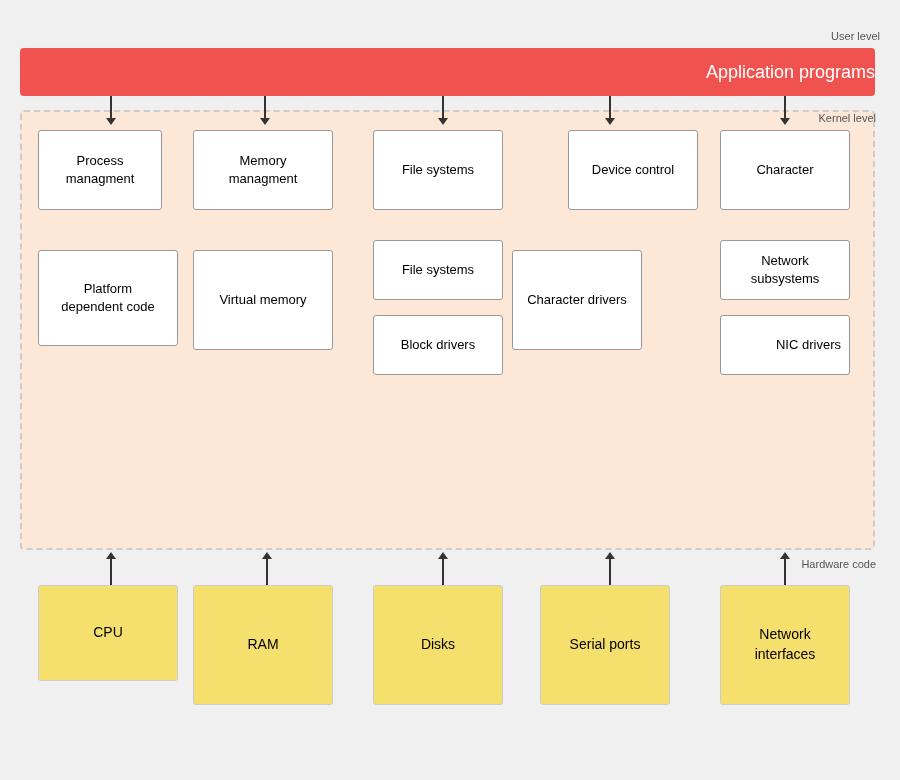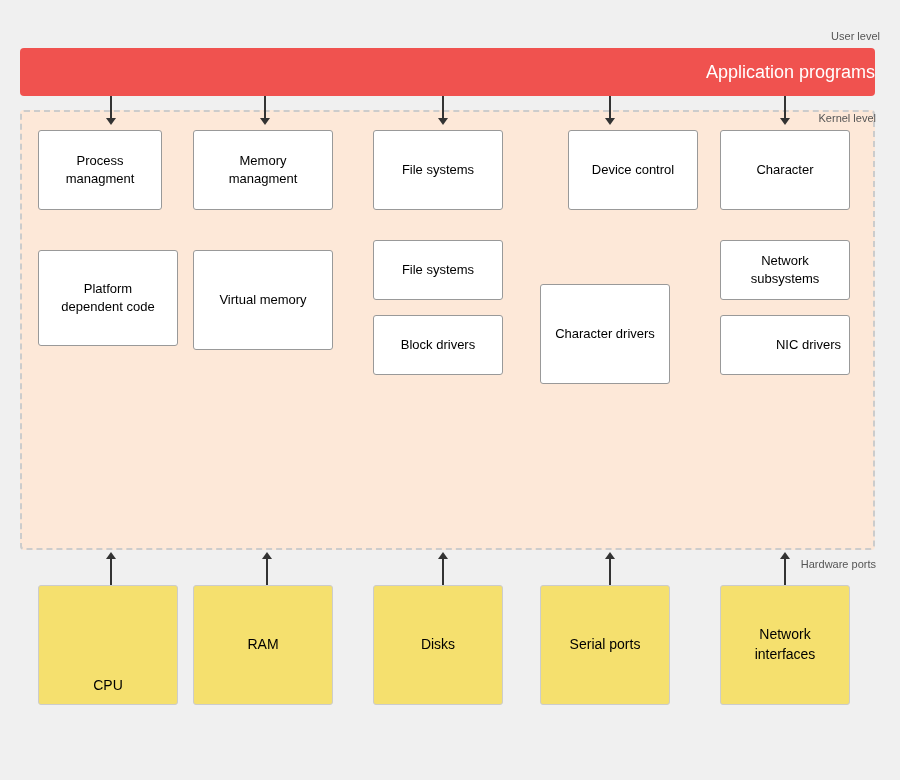--- a/index.html
+++ b/index.html
@@ -201,33 +201,33 @@
   </div>
 
   <div class="kernel-box-item" style="top:210px; left:353px; width:130px; height:60px;">
     <span>File systems</span>
   </div>
 
   <div class="kernel-box-item" style="top:285px; left:353px; width:130px; height:60px;">
     <span>Block drivers</span>
   </div>
 
-  <div class="kernel-box-item" style="top:220px; left:520px; width:130px; height:100px;margin-top:34px;">
+  <div class="kernel-box-item" style="top:220px; left:492px; width:130px; height:100px;">
     <span>Character drivers</span>
   </div>
 
   <div class="kernel-box-item" style="top:210px; left:700px; width:130px; height:60px;">
     <span>Network<br>subsystems</span>
   </div>
 
   <div class="kernel-box-item" style="top:285px; left:700px; width:130px; height:60px;justify-content:flex-end;">
     <span>NIC drivers</span>
   </div>
 
-  <div class="hardware-level-label">Hardware ports</div>
+  <div class="hardware-level-label">Hardware code</div>
 
   <div style="position:absolute; top:522px; left:86px; display:flex; flex-direction:column; align-items:center;">
     <div class="arrow-head-up"></div>
     <div class="arrow-line" style="height:30px;"></div>
     <div class="arrow-head-down"></div>
   </div>
 
   <div style="position:absolute; top:522px; left:242px; display:flex; flex-direction:column; align-items:center;">
     <div class="arrow-head-up"></div>
     <div class="arrow-line" style="height:30px;"></div>
@@ -245,21 +245,21 @@
     <div class="arrow-line" style="height:30px;"></div>
     <div class="arrow-head-down"></div>
   </div>
 
   <div style="position:absolute; top:522px; left:760px; display:flex; flex-direction:column; align-items:center;">
     <div class="arrow-head-up"></div>
     <div class="arrow-line" style="height:30px;"></div>
     <div class="arrow-head-down"></div>
   </div>
 
-  <div class="hw-box" style="top:555px; left:18px; width:140px; height:120px;align-items:flex-end;">
+  <div class="hw-box" style="top:555px; left:18px; width:140px; height:96px;">
     <span>CPU</span>
   </div>
 
   <div class="hw-box" style="top:555px; left:173px; width:140px; height:120px;">
     <span>RAM</span>
   </div>
 
   <div class="hw-box" style="top:555px; left:353px; width:130px; height:120px;">
     <span>Disks</span>
   </div>

